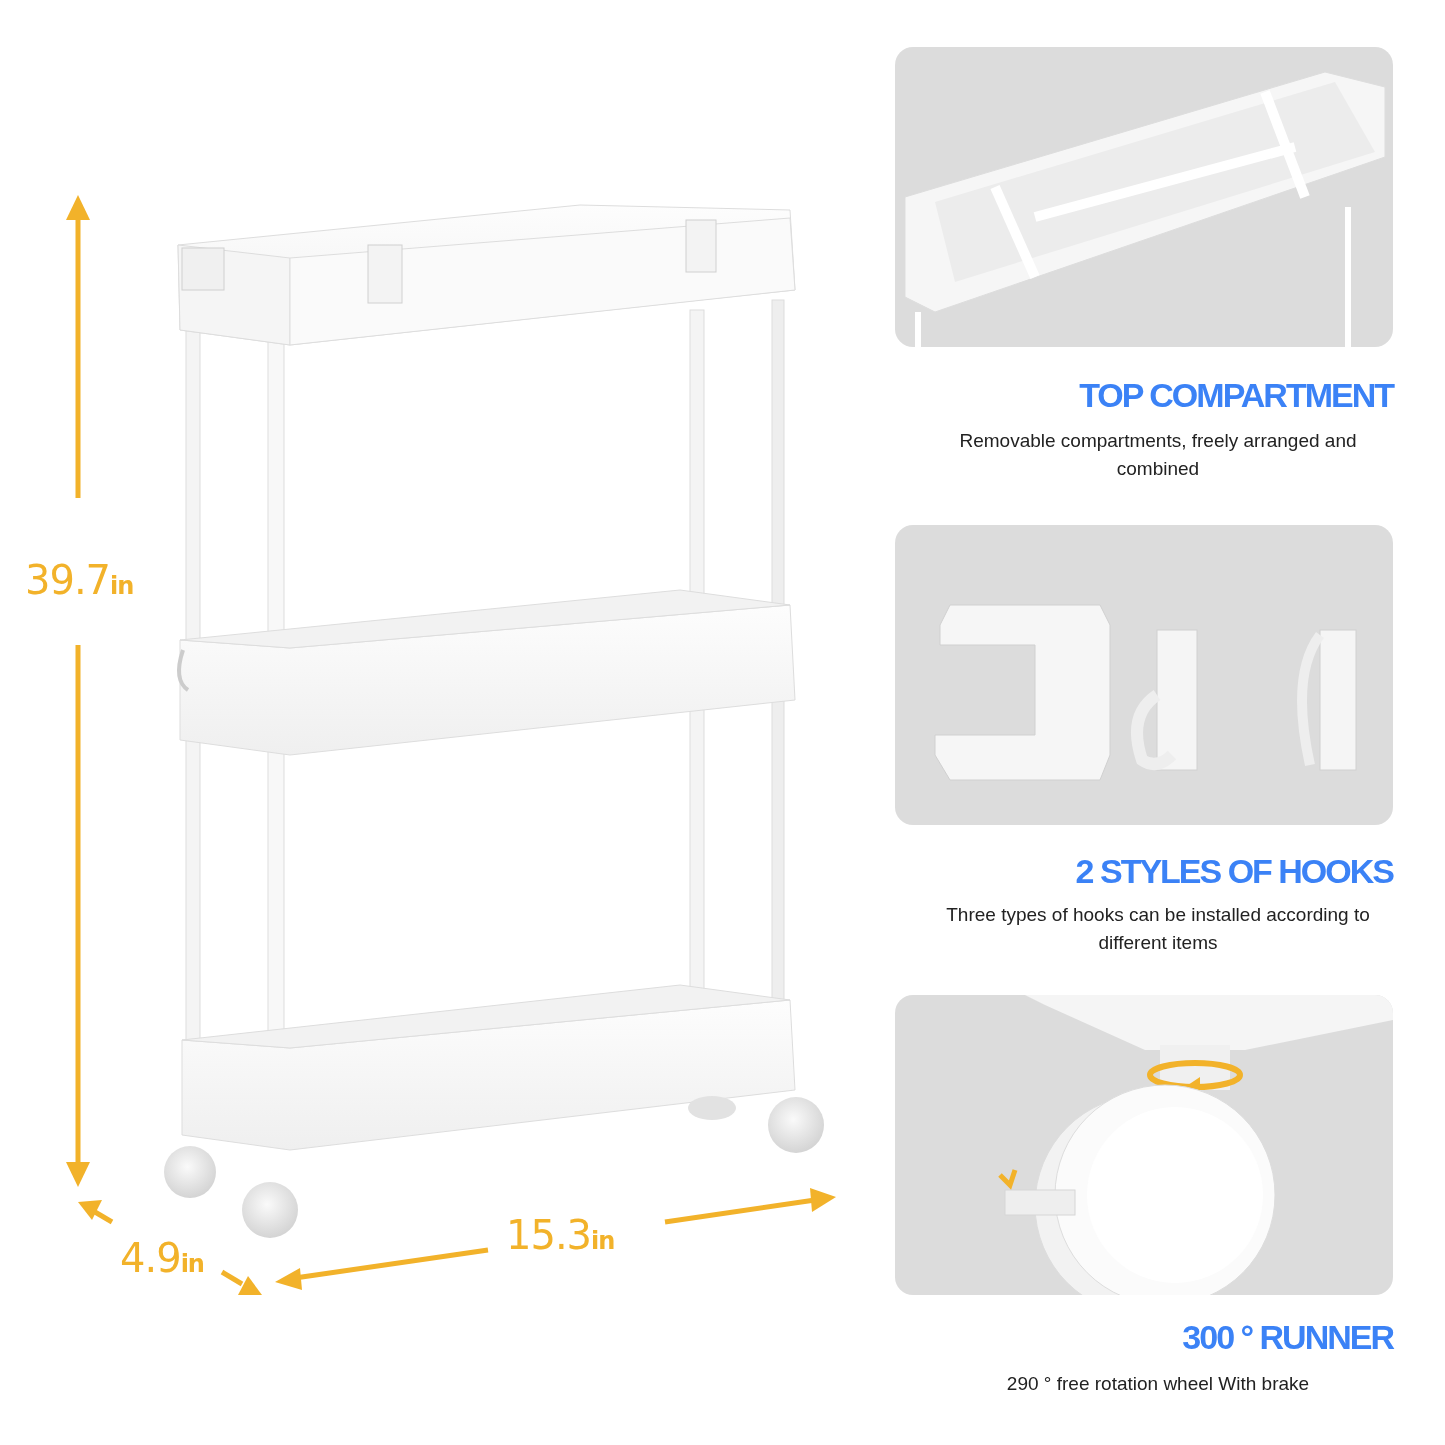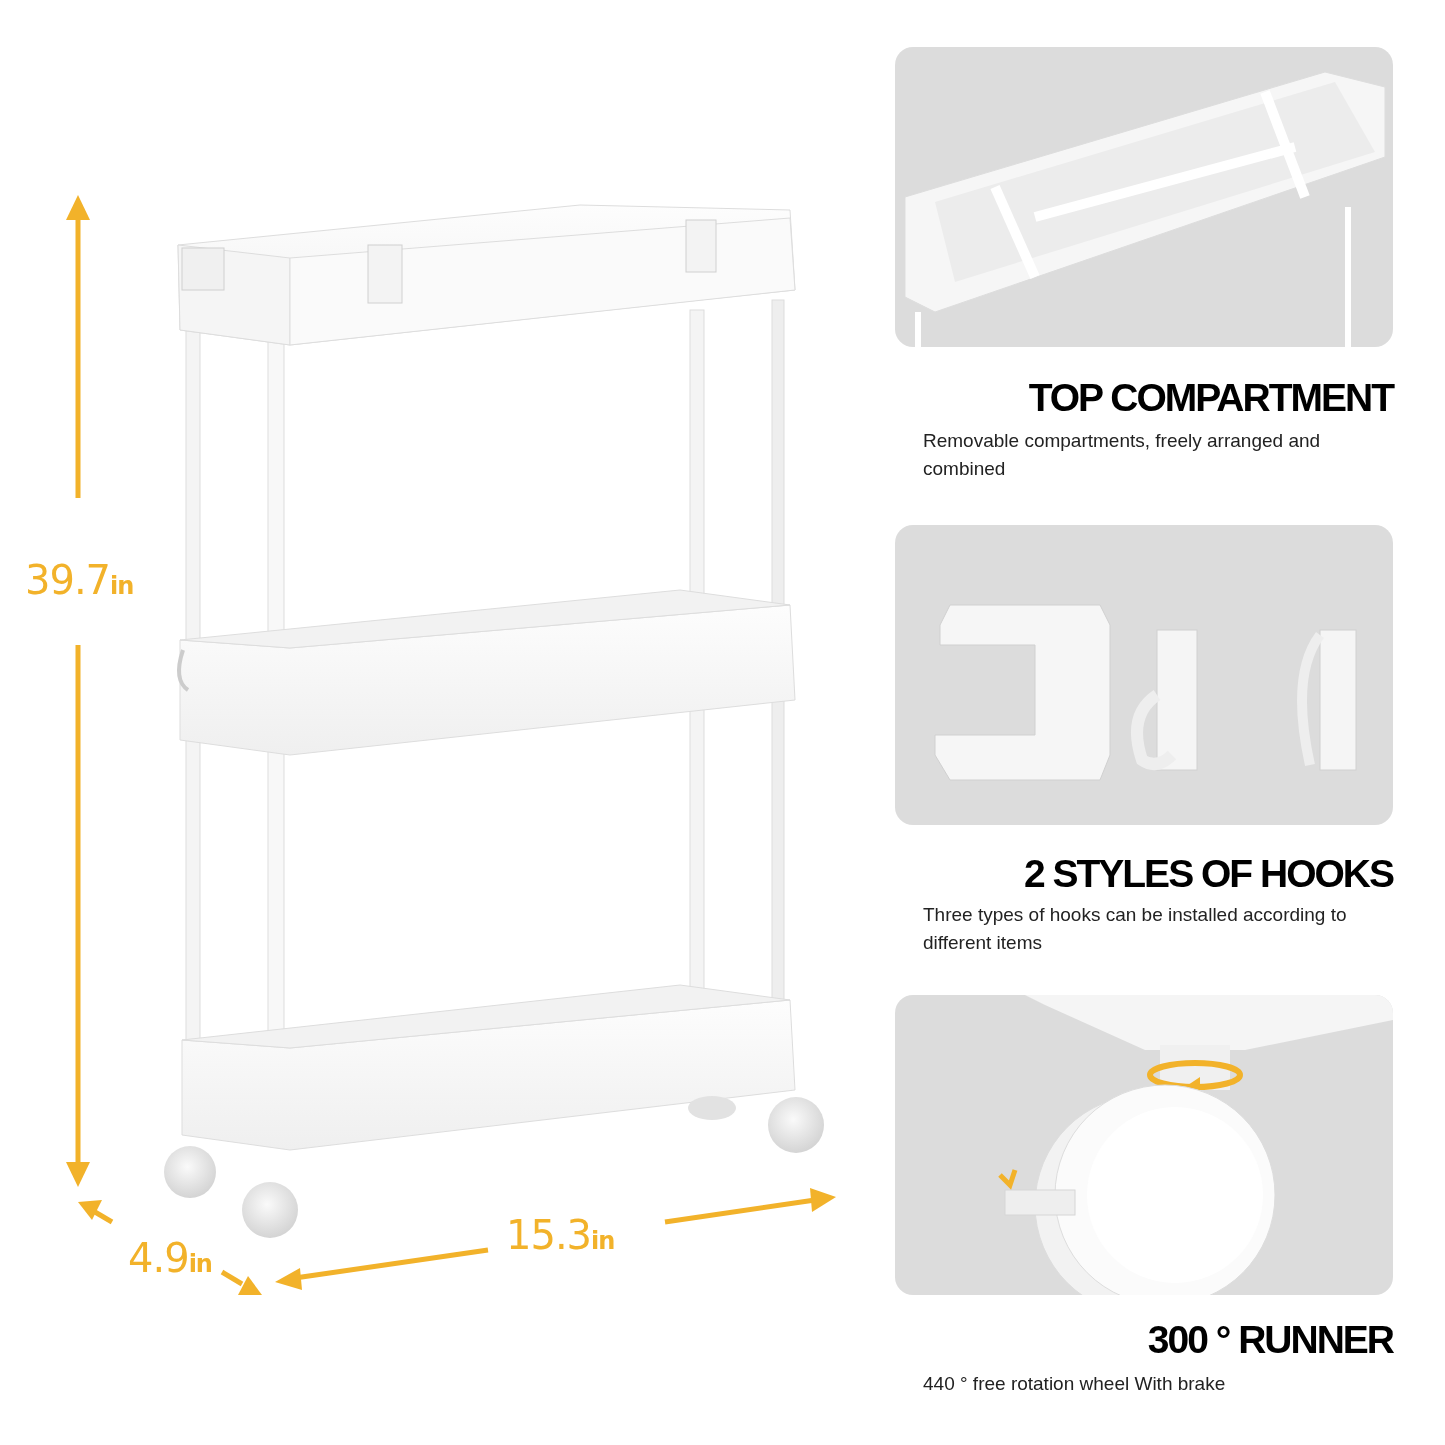--- a/index.html
+++ b/index.html
@@ -1,20 +1,20 @@
 <!DOCTYPE html>
 <html><head>
 <meta charset="utf-8">
 <style>
   html,body{margin:0;padding:0;background:#fff;}
   body{width:1445px;height:1445px;position:relative;overflow:hidden;font-family:"Liberation Sans",sans-serif;}
   .abs{position:absolute;}
   .panel{position:absolute;left:895px;width:498px;background:#dcdcdc;border-radius:18px;overflow:hidden;}
-  .title{position:absolute;right:52px;color:#000000;font-weight:bold;font-size:39px;letter-spacing:-2px;white-space:nowrap;font-family:"Liberation Sans",sans-serif;}
-  .desc{position:absolute;right:52px;width:470px;text-align:left;color:#222;font-size:19px;line-height:28px;}
+  .title{position:absolute;right:52px;color:#3b82f6;font-weight:bold;font-size:34px;letter-spacing:-2px;white-space:nowrap;font-family:"Liberation Sans",sans-serif;}
+  .desc{position:absolute;right:52px;width:470px;text-align:center;color:#222;font-size:19px;line-height:28px;}
   .dim{position:absolute;color:#f2b22a;font-size:40px;font-family:"DejaVu Sans",sans-serif;letter-spacing:-1px;}
   .dim small{font-size:24px;font-weight:bold;}
 </style>
 </head>
 <body>
 
 <div class="abs" style="left:0;top:0;width:880px;height:1445px;">
   <svg width="880" height="1445" viewBox="0 0 880 1445">
     <defs>
       <linearGradient id="tray" x1="0" y1="0" x2="0" y2="1">
@@ -64,21 +64,21 @@
       <polygon points="275,1282 300,1268 302,1290" stroke="none"></polygon>
       <line x1="665" y1="1222" x2="815" y2="1200"></line>
       <polygon points="836,1197 810,1188 812,1212" stroke="none"></polygon>
     </g>
   </svg>
 </div>
 
 <div class="dim" style="left:25px;top:557px;">
   <span>39.7</span><small>in</small>
 </div>
-<div class="dim" style="left:128px;top:1235px;">
+<div class="dim" style="left:120px;top:1235px;">
   <span>4.9</span><small>in</small>
 </div>
 <div class="dim" style="left:506px;top:1212px;">
   <span>15.3</span><small>in</small>
 </div>
 
 <div class="panel" style="top:47px;height:300px;">
   <svg width="498" height="300">
     <polygon points="10,150 430,25 490,40 490,110 40,265 10,250" fill="#f6f6f6" stroke="#ddd"></polygon>
     <polygon points="40,155 440,35 480,105 60,235" fill="#ececec"></polygon>
@@ -111,13 +111,13 @@
     <ellipse cx="300" cy="80" rx="45" ry="12" fill="none" stroke="#f2b22a" stroke-width="6"></ellipse>
     <polygon points="290,92 305,82 305,100" fill="#f2b22a"></polygon>
     <circle cx="250" cy="210" r="110" fill="#f2f2f2" stroke="#ddd"></circle>
     <circle cx="270" cy="200" r="110" fill="#fbfbfb" stroke="#ddd"></circle>
     <circle cx="280" cy="200" r="88" fill="#ffffff"></circle>
     <rect x="110" y="195" width="70" height="25" fill="#eee" stroke="#d6d6d6"></rect>
     <path d="M105 180 l10 10 l5 -15" stroke="#f2b22a" stroke-width="5" fill="none"></path>
   </svg>
 </div>
 <div class="title" style="top:1318px;">300 ° RUNNER</div>
-<div class="desc" style="top:1370px;">440 ° free rotation wheel With brake</div>
+<div class="desc" style="top:1370px;">290 ° free rotation wheel With brake</div>
 
 </body></html>

